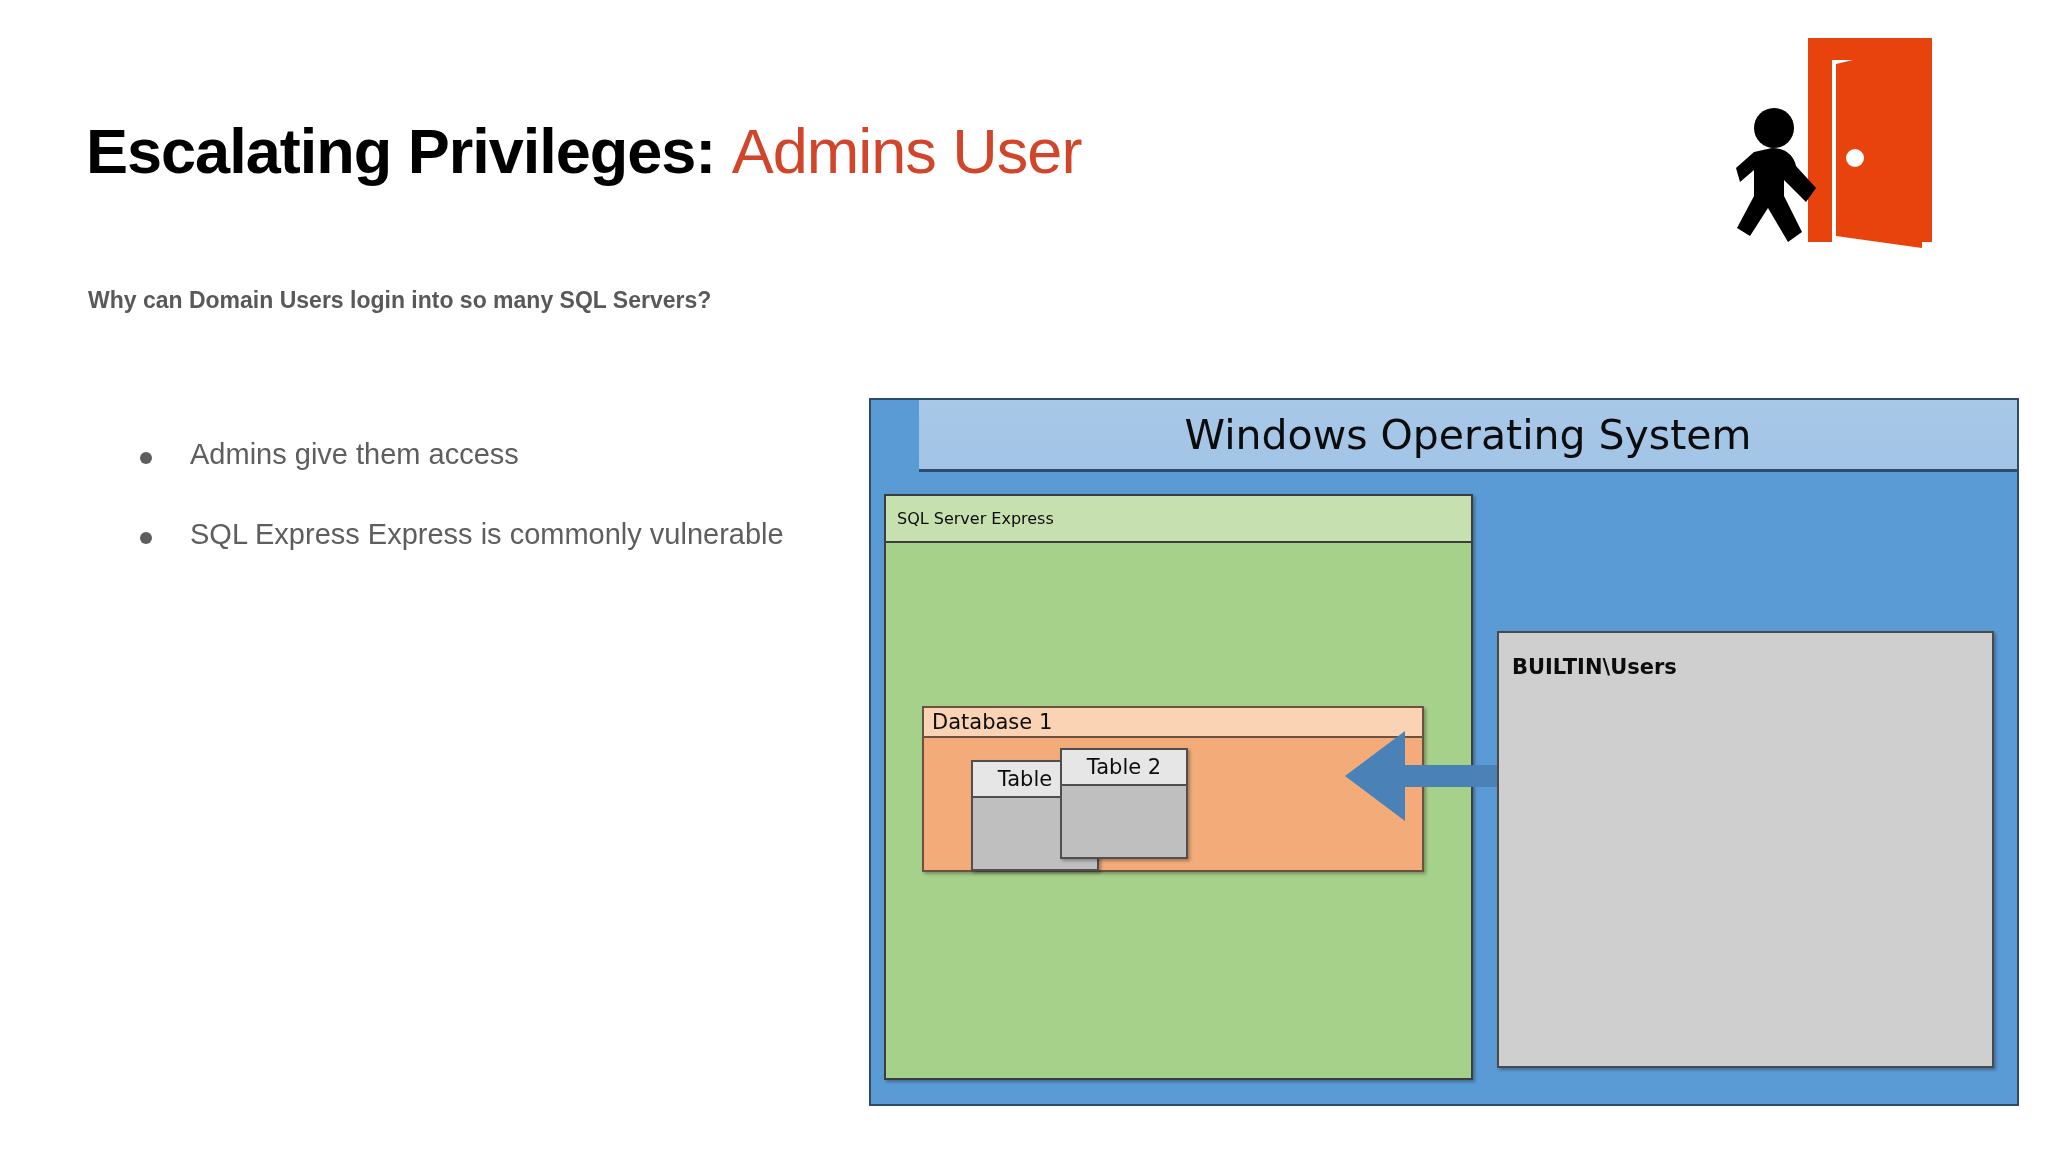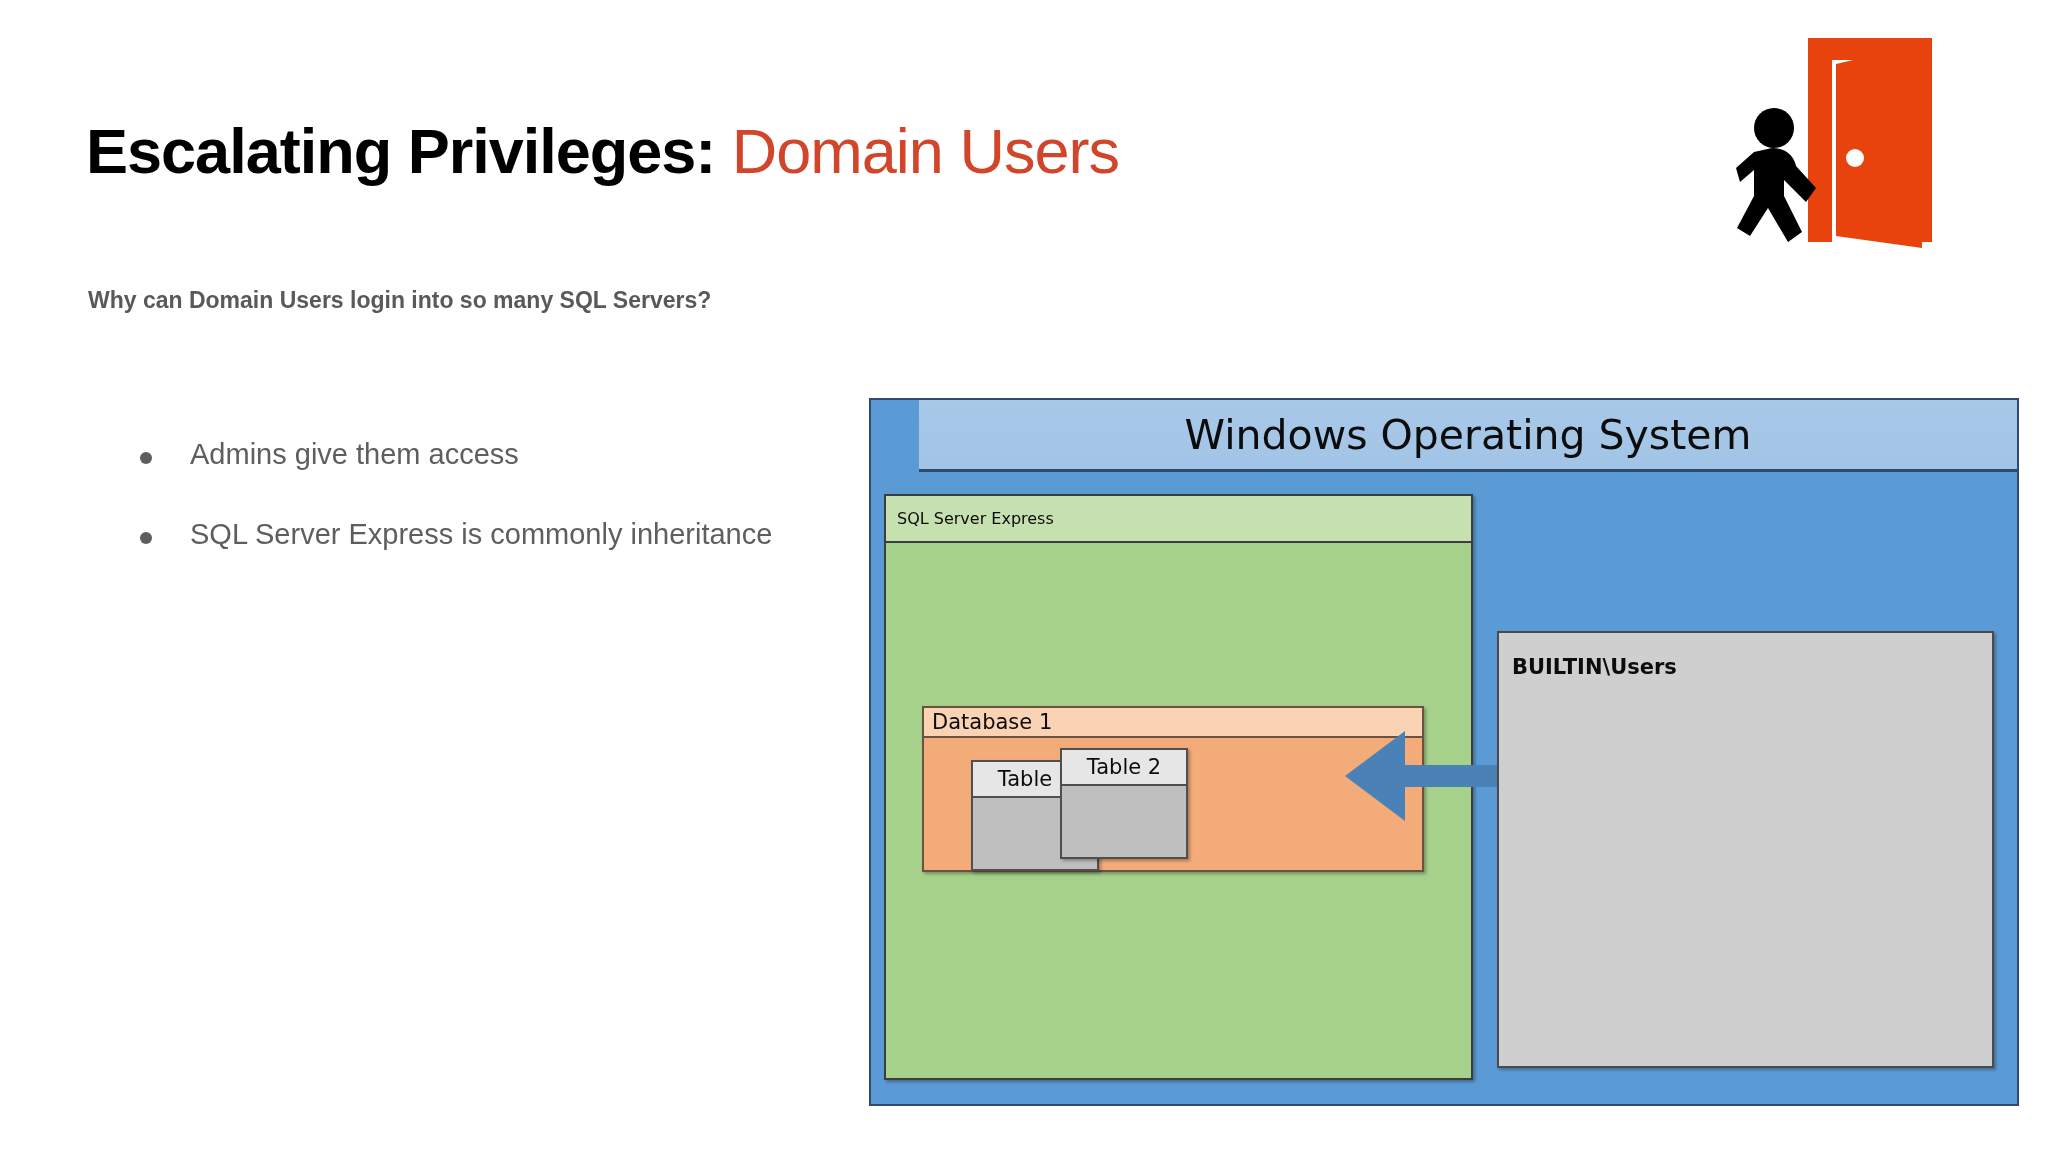--- a/index.html
+++ b/index.html
@@ -219,21 +219,21 @@
     top: 327px;
     width: 160px;
     height: 98px;
   }
   #access-arrow svg { display: block; width: 100%; height: 100%; }
 </style>
 </head>
 <body>
 
 <div id="slide-title">
-  <span class="t-main">Escalating Privileges: </span><span class="t-accent">Domain Users</span>
+  <span class="t-main">Escalating Privileges: </span><span class="t-accent">Admins User</span>
 </div>
 
 <div id="door-icon">
   <svg viewBox="0 0 220 220" xmlns="http://www.w3.org/2000/svg">
 
     <path d="M72 8 H196 V212 H172 V30 H96 V212 H72 Z" fill="#e8430d"></path>
     <rect x="72" y="8" width="124" height="22" fill="#e8430d"></rect>
 
     <path d="M100 34 L186 14 L186 218 L100 206 Z" fill="#e8430d"></path>
 
@@ -246,21 +246,21 @@
 
 <div id="question-text">Why can Domain Users login into so many SQL Servers?</div>
 
 <div id="bullet-list">
   <div class="bullet-row">
     <span class="bullet-dot"></span>
     <span class="bullet-text">Admins give them access</span>
   </div>
   <div class="bullet-row">
     <span class="bullet-dot"></span>
-    <span class="bullet-text">SQL Server Express is commonly inheritance</span>
+    <span class="bullet-text">SQL Express Express is commonly vulnerable</span>
   </div>
 </div>
 
 <div id="diagram">
 
   <div id="os-title-bar">
     <span id="os-title-text">Windows Operating System</span>
   </div>
 
   <div id="sql-panel">

